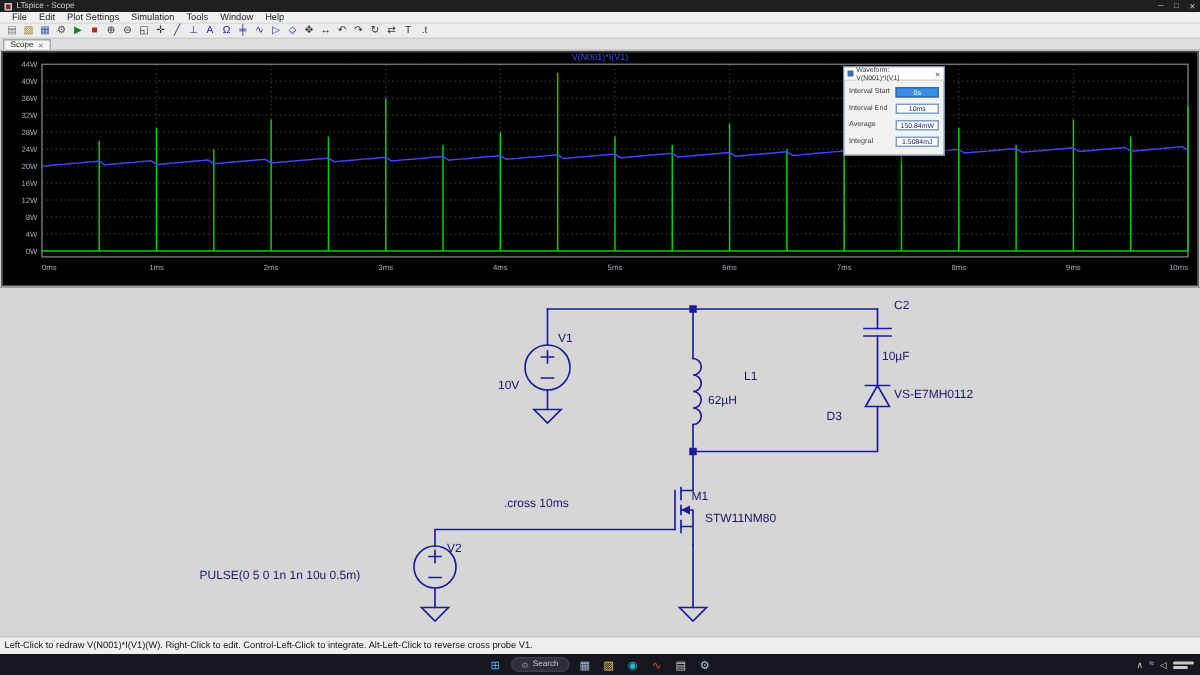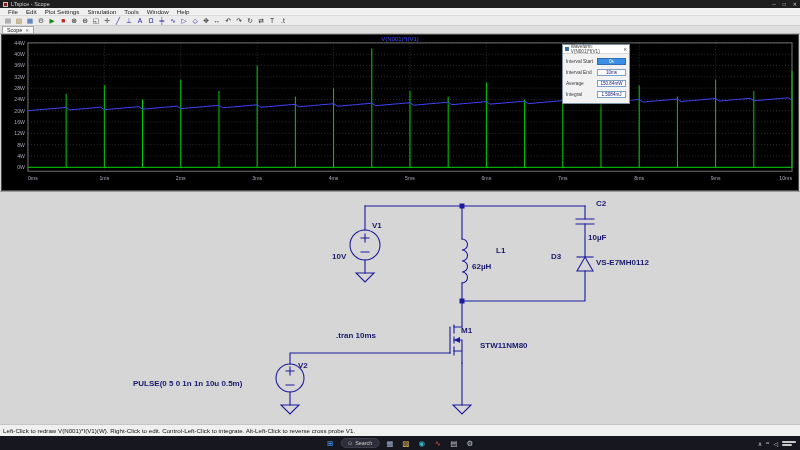--- a/index.html
+++ b/index.html
@@ -43,21 +43,21 @@
   .dialog-body { padding:2px 3px 3px 3px; }
   .dlg-row { display:flex; align-items:center; height:11px; }
   .dlg-label { flex:1; font-size:4.8px; color:#3a3a3a; }
   .dlg-value { width:29px; height:7px; line-height:6px; background:#fff; border:1px solid #7aa0c8;
                font-size:4.6px; color:#16167a; text-align:center; overflow:hidden; }
   .dlg-value.selected { background:#3a8ee6; border-color:#2f6db3; color:#fff; }
 
   
   .schematic { position:absolute; top:191px; left:0; width:800px; height:233px; background:#d6d6d6;
                border-top:1px solid #9a9a9a; }
-  .sch-label { position:absolute; font-size:8px; font-weight:bold; color:#18186e; white-space:nowrap; }
+  .sch-label { position:absolute; font-size:8px; font-weight:normal; color:#18186e; white-space:nowrap; }
 
   
   .statusbar { position:absolute; top:424px; left:0; right:0; height:12px; background:#f0f0f0;
                border-top:1px solid #c6c6c6; display:flex; align-items:center; padding-left:3px;
                font-size:6.2px; color:#141414; }
 
   
   .taskbar { position:absolute; top:436px; left:0; right:0; height:14px; background:#17171f; }
   .tb-center { position:absolute; left:50%; top:0; height:14px; transform:translateX(-50%);
                display:flex; align-items:center; gap:5px; }
@@ -276,27 +276,27 @@
       <path d="M453,404 L471,404 L462,413 Z"></path>
     </g>
   </svg>
 
   <div class="sch-label" style="left:372px; top:29px;">V1</div>
   <div class="sch-label" style="left:332px; top:60px;">10V</div>
   <div class="sch-label" style="left:496px; top:54px;">L1</div>
   <div class="sch-label" style="left:472px; top:70px;">62µH</div>
   <div class="sch-label" style="left:596px; top:7px;">C2</div>
   <div class="sch-label" style="left:588px; top:41px;">10µF</div>
-  <div class="sch-label" style="left:551px; top:60px;">D3</div>
+  <div class="sch-label" style="left:551px; top:81px;">D3</div>
   <div class="sch-label" style="left:596px; top:66px;">VS-E7MH0112</div>
   <div class="sch-label" style="left:461px; top:134px;">M1</div>
-  <div class="sch-label" style="left:480px; top:149px;">STW11NM80</div>
+  <div class="sch-label" style="left:470px; top:149px;">STW11NM80</div>
   <div class="sch-label" style="left:298px; top:169px;">V2</div>
   <div class="sch-label" style="left:133px; top:187px;">PULSE(0 5 0 1n 1n 10u 0.5m)</div>
-  <div class="sch-label" style="left:336px; top:139px;">.tran 10ms</div>
+  <div class="sch-label" style="left:336px; top:139px;">.cross 10ms</div>
 </div>
 
 <div class="statusbar">
   <span>Left-Click to redraw V(N001)*I(V1)(W).  Right-Click to edit. Control-Left-Click to integrate. Alt-Left-Click to reverse cross probe V1.</span>
 </div>
 
 <div class="taskbar">
   <div class="tb-center">
     <span class="task-icon" style="color: rgb(74, 163, 255);">⊞</span>
     <span class="search-pill">

